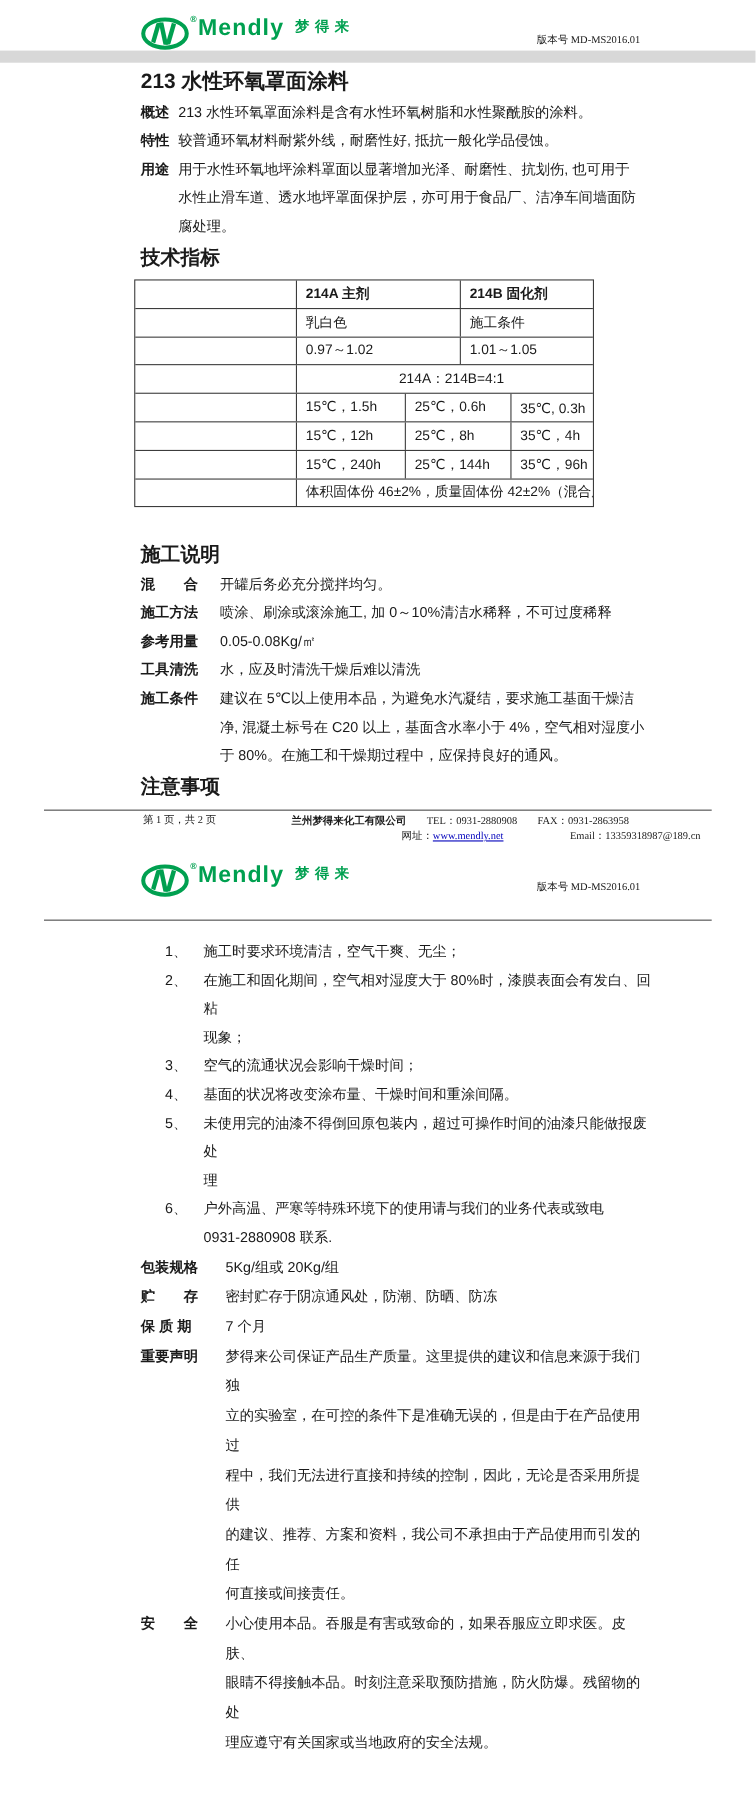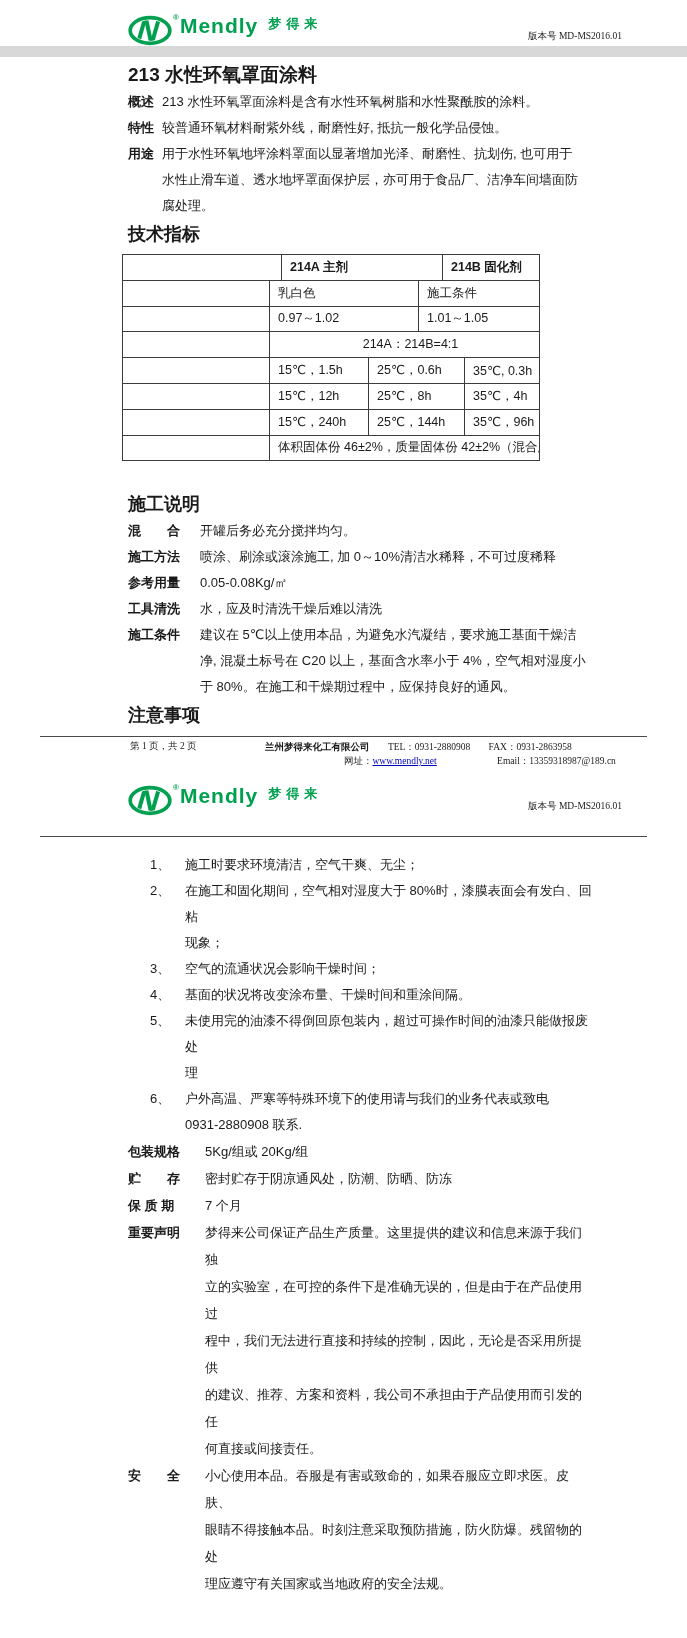--- a/index.html
+++ b/index.html
@@ -11,35 +11,35 @@
   .band{width:687px;height:11px;background:#d8d8d8;}
 
   
   .doc-header{display:flex;align-items:flex-end;padding-top:4px;height:42px;}
   .logo{display:flex;align-items:flex-start;margin-left:128px;}
   .logo svg{display:block;}
   .reg{color:#00a050;font-size:8px;font-weight:bold;margin:-2px 1px 0 1px;}
   .logo-text{display:flex;line-height:1;}
   .brand{color:#00a050;font-weight:bold;font-size:21px;letter-spacing:1px;}
   .brand-cn{color:#00a050;font-weight:bold;font-size:13px;letter-spacing:5px;margin:2px 0 0 10px;}
-  .version{margin-left:auto;margin-right:65px;font-size:9.5px;
+  .version{margin-left:auto;margin-right:105px;font-size:9.5px;
     font-family:"Liberation Serif","DejaVu Serif",serif;padding-bottom:3px;}
 
   .title{margin:4px 100px 0 128px;font-size:19px;font-weight:bold;line-height:28px;}
 
   .row{display:flex;margin:0 95px 0 128px;font-size:13px;line-height:26px;}
   .row .lbl{font-weight:bold;flex:0 0 34px;}
   .row .lblw{font-weight:bold;flex:0 0 72px;}
   .row .txt{flex:1;}
   .heading{margin:2px 100px 0 128px;font-size:18px;font-weight:bold;line-height:27px;}
 
   
   .spec-table{margin:6px 0 0 122px;width:416px;border:1px solid #3c3c3c;box-sizing:content-box;font-size:12.5px;}
   .trow{display:flex;height:24.8px;border-top:1px solid #3c3c3c;}
-  .trow:first-child{border-top:none;gap:12px;}
+  .trow:first-child{border-top:none;}
   .tcell{border-left:1px solid #3c3c3c;display:flex;align-items:center;
     padding-left:8px;box-sizing:border-box;overflow:hidden;white-space:nowrap;}
   .tcell:first-child{border-left:none;margin-top:41px;}
   .tlabel{flex:0 0 146px;font-weight:bold;padding-left:10px;}
   .w149{flex:0 0 149px;} .w121{flex:1;}
   .w270{flex:1;} .w270.center{justify-content:center;padding-left:12px;}
   .w99{flex:0 0 99px;} .w96{flex:0 0 96px;} .w75{flex:1;}
   .thead{font-weight:bold;}
 
   
@@ -54,21 +54,21 @@
 
   
   .frule{border-top:1.5px solid #4a4a4a;margin:0 40px;height:0;}
   .footer{display:flex;margin-top:3px;font-size:9.5px;line-height:13px;
     font-family:"Liberation Serif","DejaVu Serif",serif;}
   .fpage{margin-left:130px;flex:0 0 135px;}
   .fblock{flex:1;}
   .fline1 .co{font-weight:bold;font-family:"Liberation Sans","DejaVu Sans",sans-serif;}
   .fline1 span{margin-right:16px;}
   .fline2{margin-top:1px;}
-  .fline2 .web{margin-left:35px;padding-left:44px;}
+  .fline2 .web{margin-left:56px;padding-left:44px;}
   .fline2 .email{margin-left:58px;}
   .link{color:#0000bb;text-decoration:underline;cursor:pointer;}
 
   .hrule{border-top:1px solid #4a4a4a;margin:0 40px;height:0;}
 
   .mt-tech{margin-top:2px;}
   .gap1{margin-top:30px;}
   .rule1{margin-top:7px;}
   .hdr2{margin-top:2px;}
   .rule2{margin-top:20px;}

